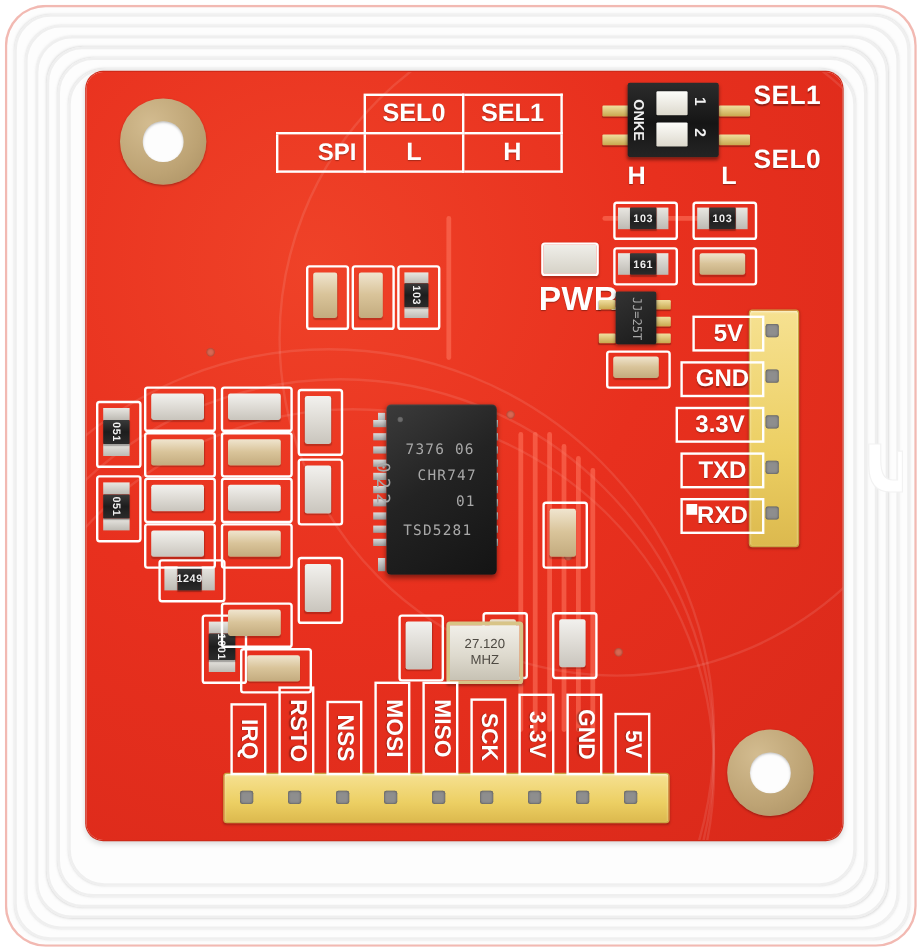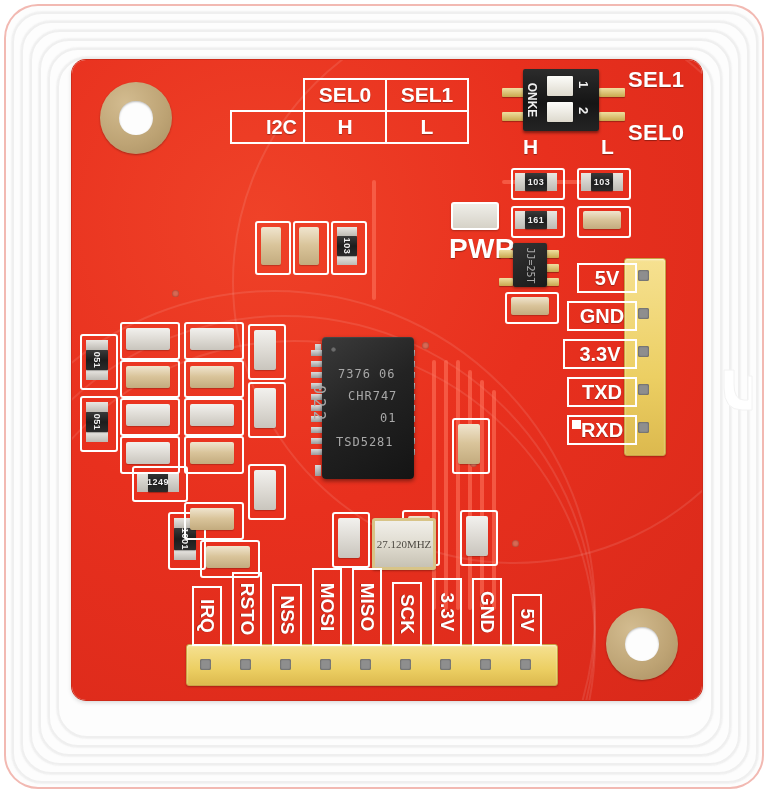--- a/index.html
+++ b/index.html
@@ -108,22 +108,22 @@
   .ic-pin{position:absolute;background:linear-gradient(180deg,#dcdcdc,#9b9b9b);}
   .ic-dot{position:absolute;width:5px;height:5px;border-radius:50%;
           background:#6d6d6d;box-shadow:inset 0 0 1px #000;}
 
   
   .xtal{
     position:absolute;left:368px;top:514px;width:58px;height:46px;
     background:linear-gradient(180deg,#f1efe9,#dedace 55%,#c7c2b4);
     border:3px solid #d8c487;border-radius:3px;
     box-shadow:0 1px 2px rgba(0,0,0,.3);
-    display:flex;align-items:center;justify-content:center;
-    color:#4e4a43;font-family:Liberation Serif, serif;font-size:11px;line-height:13px;
+    display:flex;flex-direction:column;align-items:center;justify-content:center;
+    color:#4e4a43;font-family:Liberation Sans, sans-serif;font-size:11px;line-height:13px;
   }
 
   
   .dip{
     position:absolute;left:519px;top:65px;width:76px;height:62px;
     background:linear-gradient(180deg,#2c2c2c,#151515 55%,#242424);
     border-radius:2px;box-shadow:0 2px 3px rgba(0,0,0,.45);
   }
   .dip-brand{position:absolute;left:2px;top:4px;width:14px;height:54px;
     color:#f0f0f0;font-size:12px;font-weight:bold;display:flex;align-items:center;justify-content:center;}
@@ -197,23 +197,23 @@
 
       <div class="cfg" style="left:158px;top:18px;">
         <table>
           <tbody>
               <tr>
             <td class="lbl blank"></td>
             <td class="val">SEL0</td>
             <td class="val">SEL1</td>
           </tr>
           <tr>
-            <td class="lbl">I2C</td>
+            <td class="lbl">SPI</td>
+            <td class="val">L</td>
             <td class="val">H</td>
-            <td class="val">L</td>
           </tr>
         </tbody>
           </table>
       </div>
 
       <div class="dip-leg" style="left:430px;top:28px;width:26px;height:9px;"></div>
       <div class="dip-leg" style="left:430px;top:52px;width:26px;height:9px;"></div>
       <div class="dip-leg" style="left:527px;top:28px;width:26px;height:9px;"></div>
       <div class="dip-leg" style="left:527px;top:52px;width:26px;height:9px;"></div>
 

